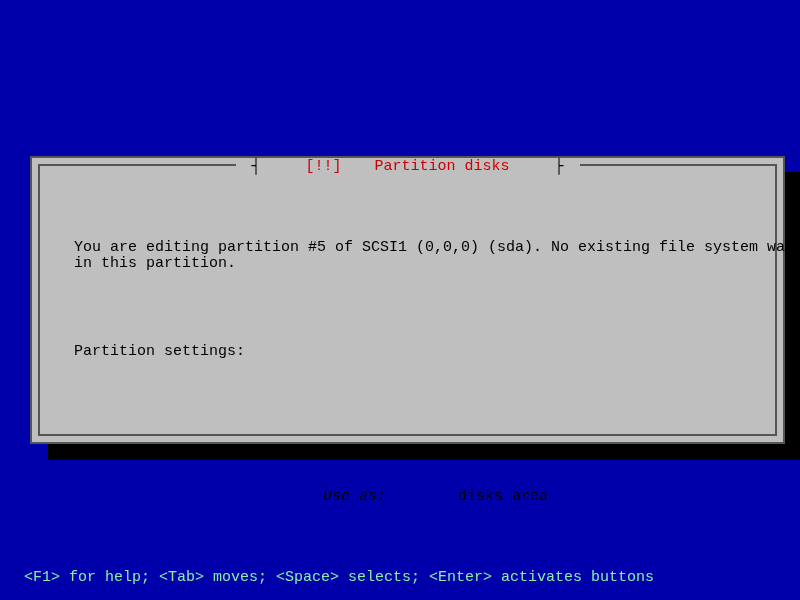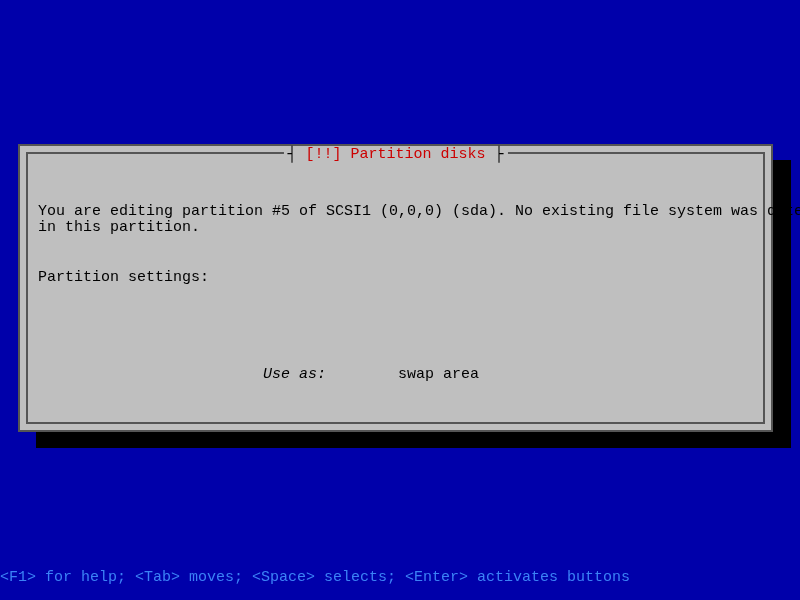--- a/index.html
+++ b/index.html
@@ -1,15 +1,15 @@
 <!DOCTYPE html>
 <html><head>
   <meta charset="utf-8">
   <style>
-    * { margin: 0; padding: 0; box-sizing: border-box; }
+    * { margin: 0; padding: 12px; box-sizing: border-box; }
     body {
       width: 800px;
       height: 600px;
       background: #0000aa;
       font-family: "Courier New", monospace;
       font-size: 15px;
       overflow: hidden;
       position: relative;
       color: #000;
     }
@@ -48,46 +48,46 @@
       white-space: nowrap;
     }
     .title .brackets { color: #000; }
     .title .redtxt { color: #cc0000; }
     .content {
       padding: 18px 10px 10px 10px;
       line-height: 1.07;
       white-space: pre;
     }
     .intro { color: #000; }
-    .section { color: #000; margin-top: 2px; }
+    .section { color: #000; margin-top: 16px; }
     .settings { margin-top: 16px; margin-left: 225px; }
     .settings div { white-space: pre; }
     .setting-row { cursor: pointer; }
     .label { display: inline-block; width: 135px; font-style: italic; }
     .helpbar {
       position: absolute;
       left: 0;
       bottom: 14px;
-      color: #3b82f6;
+      color: #86efac;
       white-space: pre;
     }
   </style>
 </head>
 <body>
 
 <div class="shadow"></div>
 <div class="dialog">
   <div class="dialog-inner">
     <div class="title"><span class="brackets">┤ </span><span class="redtxt"><span>[!!] </span><span>Partition disks</span></span><span class="brackets"> ├</span></div>
     <div class="content">
       <div class="intro">You are editing partition #5 of SCSI1 (0,0,0) (sda). No existing file system was detected
 in this partition.</div>
       <div class="section">Partition settings:</div>
       <div class="settings">
-        <div class="setting-row"><span class="label">Use as:</span><span>swap area</span></div>
+        <div class="setting-row"><span class="label">Use as:</span><span>disks area</span></div>
         <div>&nbsp;</div>
         <div>&nbsp;</div>
         
         
       </div>
       
     </div>
   </div>
 </div>
 

